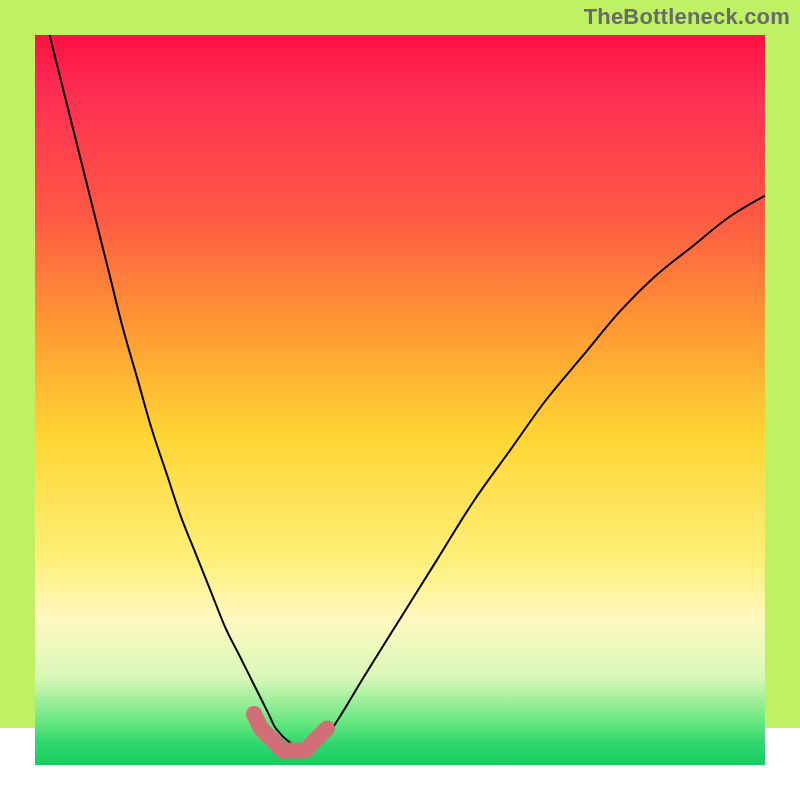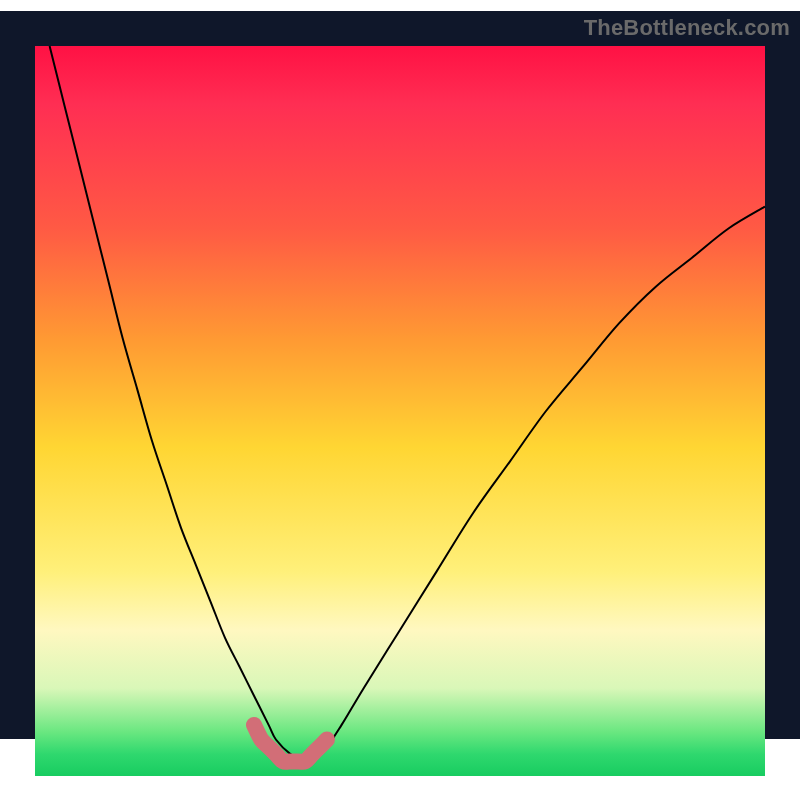--- a/index.html
+++ b/index.html
@@ -6,22 +6,21 @@
     margin: 0;
     padding: 0;
     width: 800px;
     height: 800px;
     overflow: hidden;
   }
   .container {
     position: relative;
     width: 800px;
     height: 728px;
-    background: #0f172a;
-    margin-top: 11px;
+    background: #bef264;
   }
   .plot-area {
     position: absolute;
     left: 35px;
     top: 35px;
     width: 730px;
     height: 730px;
     background: linear-gradient(to bottom,
       #ff1144 0%,
       #ff2e53 8%,

